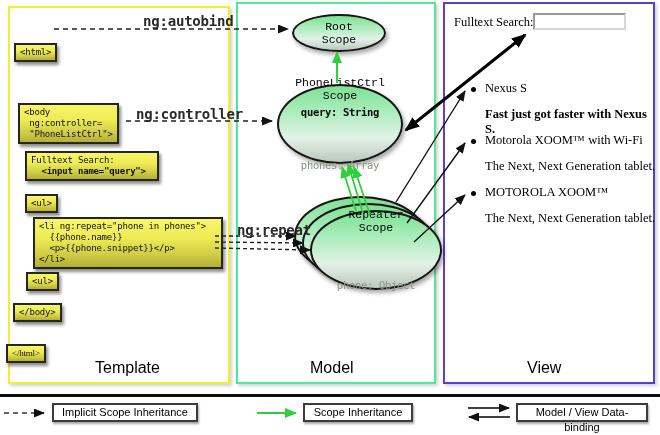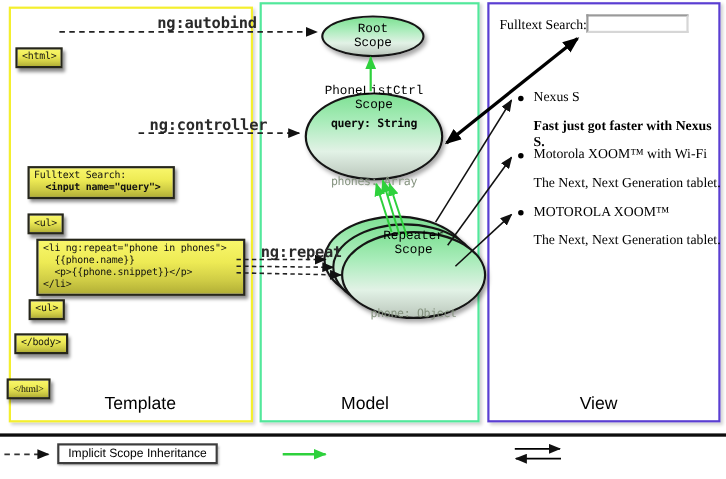--- a/index.html
+++ b/index.html
@@ -71,20 +71,23 @@
 
   <div class="col col-template"></div>
   <div class="col col-model"></div>
   <div class="col col-view"></div>
 
   <div class="lbl-template col-label-text">Template</div>
   <div class="lbl-model col-label-text">Model</div>
   <div class="lbl-view col-label-text">View</div>
 
   <div class="code-box" style="left:14px;top:18px;margin-top:25px;">&lt;html&gt;</div>
+  <div class="code-box" style="left:18px;top:103px;">&lt;body
+ ng:controller=
+ "PhoneListCtrl"&gt;</div>
   <div class="code-box" style="left:25px;top:151px;width:122px;"><span>Fulltext Search:</span>
 <span class="code-bold">  &lt;input name="query"&gt;</span></div>
   <div class="code-box" style="left:25px;top:194px;">&lt;ul&gt;</div>
   <div class="code-box" style="left:33px;top:217px;width:178px;">&lt;li ng:repeat="phone in phones"&gt;
   {{phone.name}}
   &lt;p&gt;{{phone.snippet}}&lt;/p&gt;
 &lt;/li&gt;</div>
   <div class="code-box" style="left:26px;top:272px;">&lt;ul&gt;</div>
   <div class="code-box" style="left:13px;top:303px;">&lt;/body&gt;</div>
   <div class="code-box" style="left:6px;top:344px;font-family:Liberation Serif, serif;">&lt;/html&gt;</div>
@@ -125,20 +128,22 @@
     <div class="view-text" style="left:485px;top:133px;">Motorola XOOM™ with Wi-Fi</div>
     <div class="view-text" style="left:485px;top:159px;">The Next, Next Generation tablet.</div>
 
     <div class="bullet" style="left:471px;top:191px;"></div>
     <div class="view-text" style="left:485px;top:185px;">MOTOROLA XOOM™</div>
     <div class="view-text" style="left:485px;top:211px;">The Next, Next Generation tablet.</div>
   </div>
 
   <div class="separator"></div>
   <div class="legend-box lg1">Implicit Scope Inheritance</div>
+  <div class="legend-box lg2">Scope Inheritance</div>
+  <div class="legend-box lg3">Model / View Data-binding</div>
 
   <svg class="overlay" width="660" height="435" viewBox="0 0 660 435">
     <defs>
       <marker id="mBlack" markerUnits="userSpaceOnUse" markerWidth="11" markerHeight="9" refX="10" refY="4.5" orient="auto">
         <path d="M0,0 L11,4.5 L0,9 z" fill="#111"></path>
       </marker>
       <marker id="mBlackBig" markerUnits="userSpaceOnUse" markerWidth="15" markerHeight="12" refX="13" refY="6" orient="auto">
         <path d="M0,0 L15,6 L0,12 z" fill="#000"></path>
       </marker>
       <marker id="mBlackBigRev" markerUnits="userSpaceOnUse" markerWidth="15" markerHeight="12" refX="13" refY="6" orient="auto-start-reverse">

